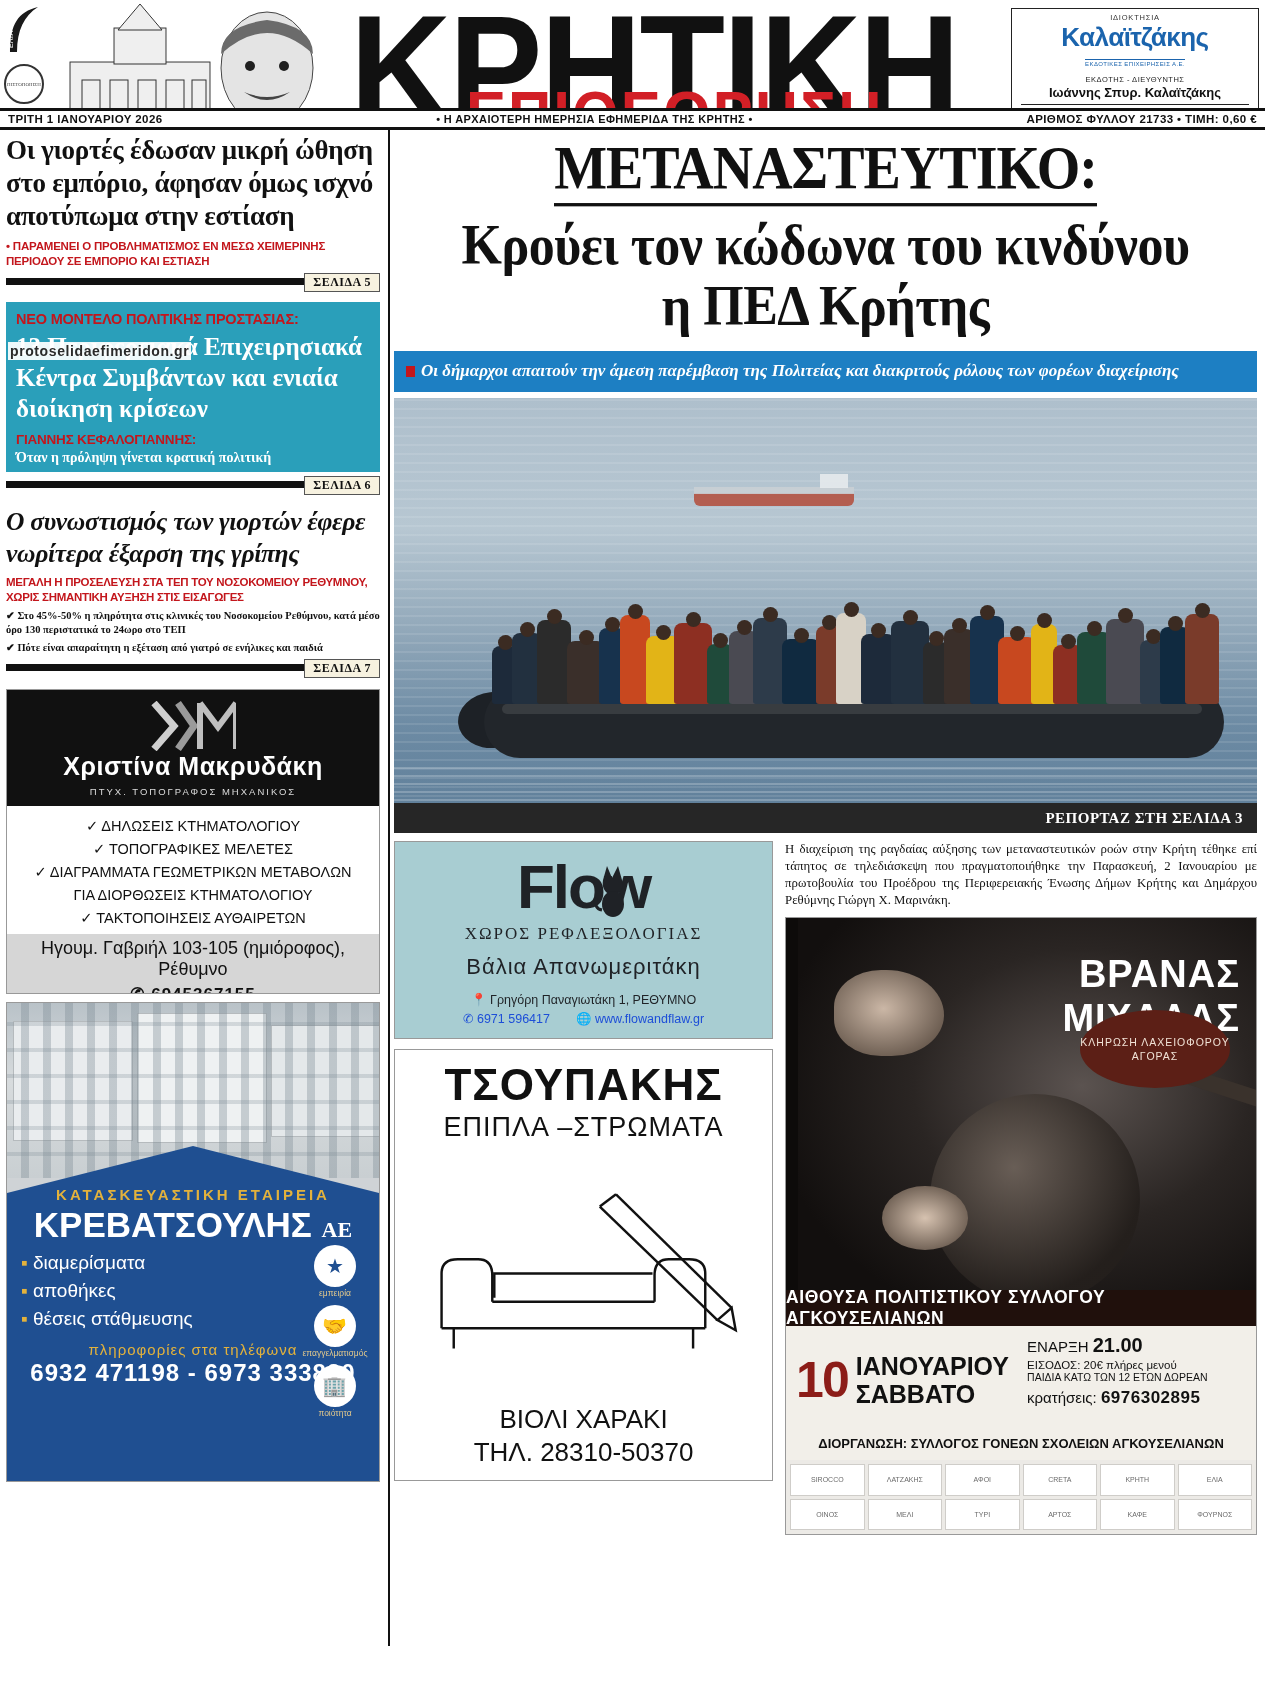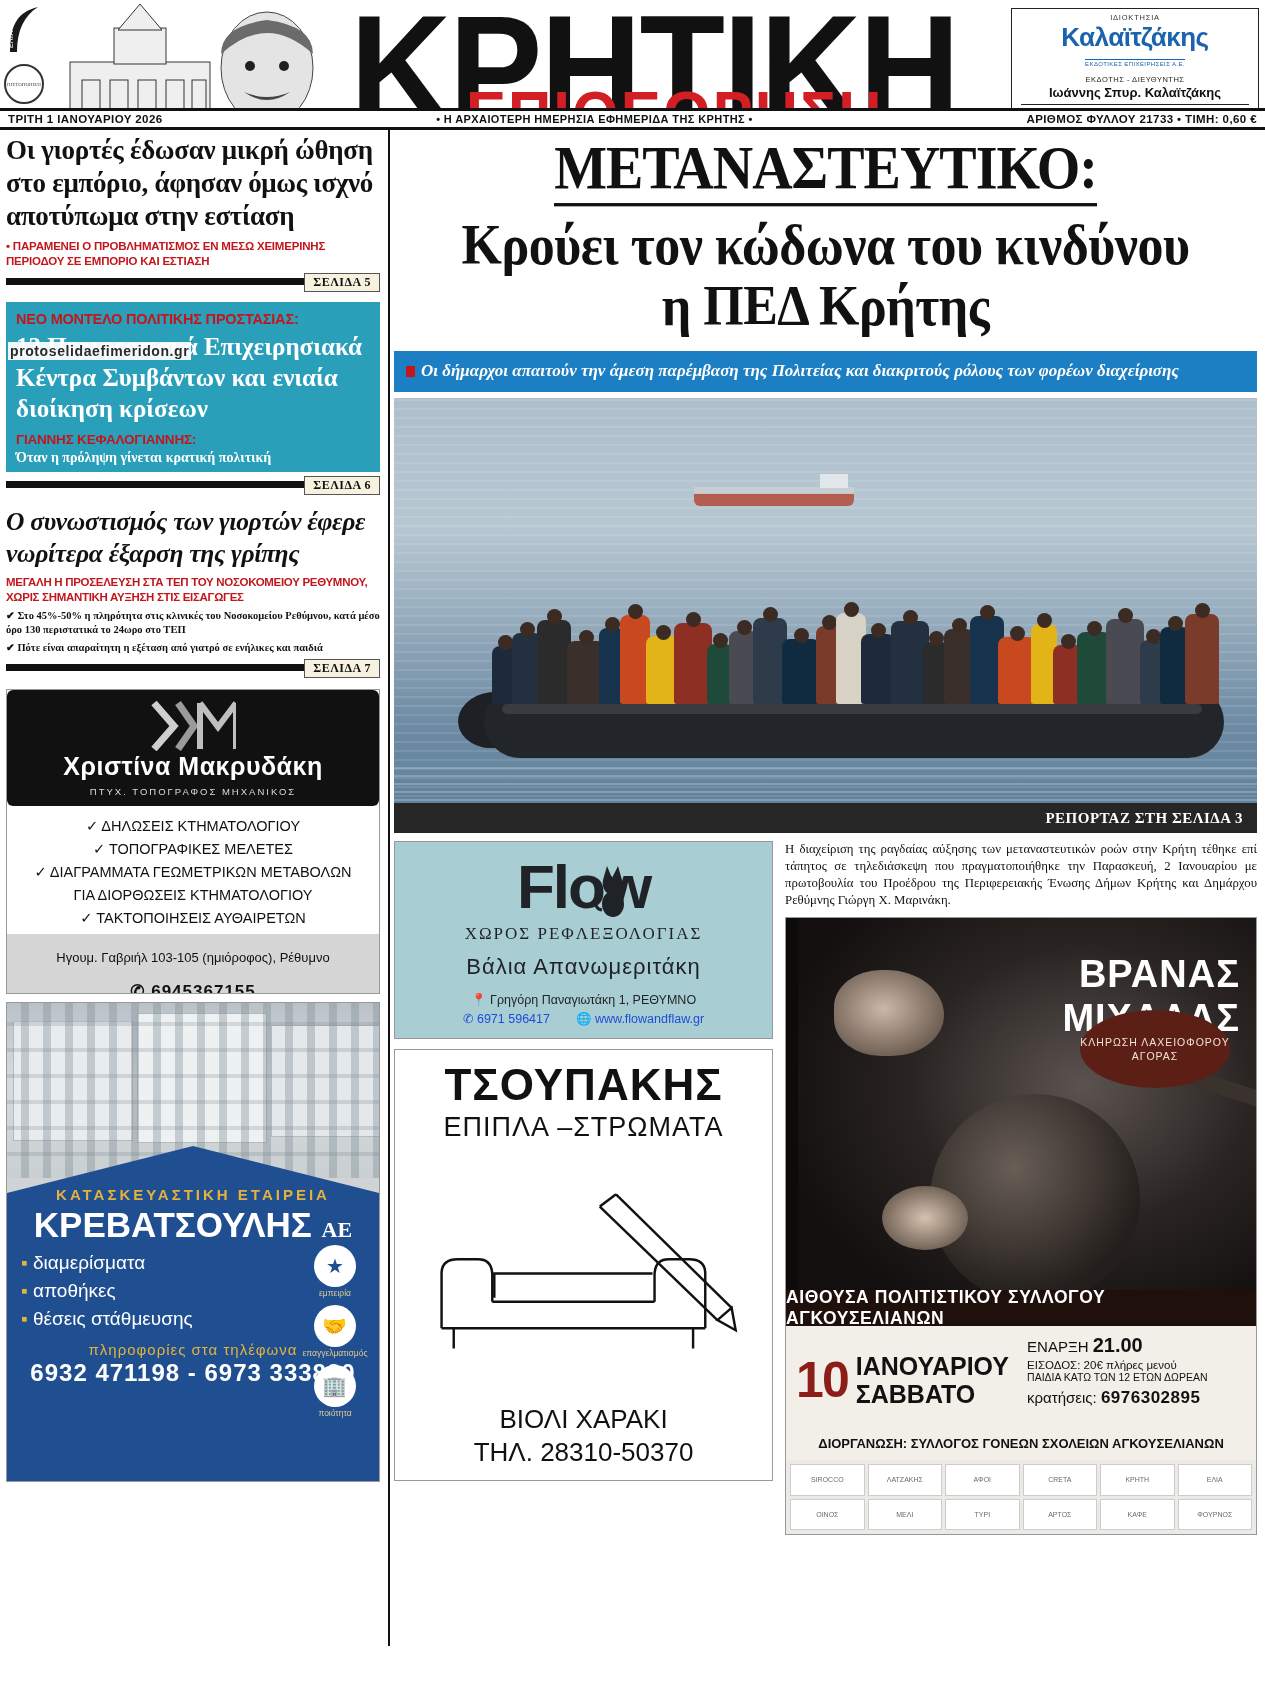--- a/index.html
+++ b/index.html
@@ -100,30 +100,30 @@
   .st3 .h{font-family:"Liberation Serif",serif;font-weight:bold;font-size:25.5px;
      line-height:32px;letter-spacing:-.3px;font-style:italic;}
   .st3 .k{color:#c3161c;font-family:"Liberation Sans",sans-serif;font-weight:bold;
      font-size:11.5px;line-height:15px;margin-top:5px;letter-spacing:-.3px;}
   .st3 .b{font-family:"Liberation Serif",serif;font-weight:bold;font-size:10.5px;
      line-height:14px;margin-top:4px;color:#111;}
 
   
   .ad-makr{margin-top:10px;border:1px solid #999;width:100%;height:305px;
      display:flex;flex-direction:column;overflow:hidden;background:#fff;}
-  .ad-makr .dark{background:#111;color:#fff;padding:10px 8px 9px;text-align:center;border-radius:6px;}
+  .ad-makr .dark{background:#111;color:#fff;padding:10px 8px 9px;text-align:center;}
   .ad-makr .mono{height:52px;display:flex;align-items:center;justify-content:center;}
   .ad-makr .nm{font-family:"Liberation Sans",sans-serif;font-weight:bold;font-size:25px;
      letter-spacing:.5px;}
   .ad-makr .rl{font-family:"Liberation Sans",sans-serif;font-size:9.5px;letter-spacing:2px;
      margin-top:5px;color:#ddd;}
   .ad-makr .svcs{flex:1;padding:9px 4px 4px;text-align:center;
      font-family:"Liberation Sans",sans-serif;font-size:14.5px;line-height:23px;color:#111;}
-  .ad-makr .addr{background:#d6d6d6;text-align:center;padding:16px 2px;
-     font-family:"Liberation Sans",sans-serif;font-size:13px;color:#111;}
+  .ad-makr .addr{background:#d6d6d6;text-align:center;padding:4px 2px;
+     font-family:"Liberation Sans",sans-serif;font-size:18px;color:#111;}
   .ad-makr .tel{background:#d6d6d6;text-align:center;padding:0 2px 6px;
      font-family:"Liberation Sans",sans-serif;font-weight:bold;font-size:17px;color:#111;
      letter-spacing:1px;}
 
   .ad-krev{margin-top:8px;width:100%;height:480px;border:1px solid #999;position:relative;
      overflow:hidden;background:#cfd3d6;}
   .krev-photo{position:absolute;left:0;right:0;top:0;height:175px;
      background:linear-gradient(#b9c2c8 0%,#d7dbdd 45%,#c9cfd2 100%);}
   .krev-photo .bldgA{position:absolute;left:6px;top:18px;width:120px;height:120px;
      background:#e9ecee;border:1px solid #b5babd;}

